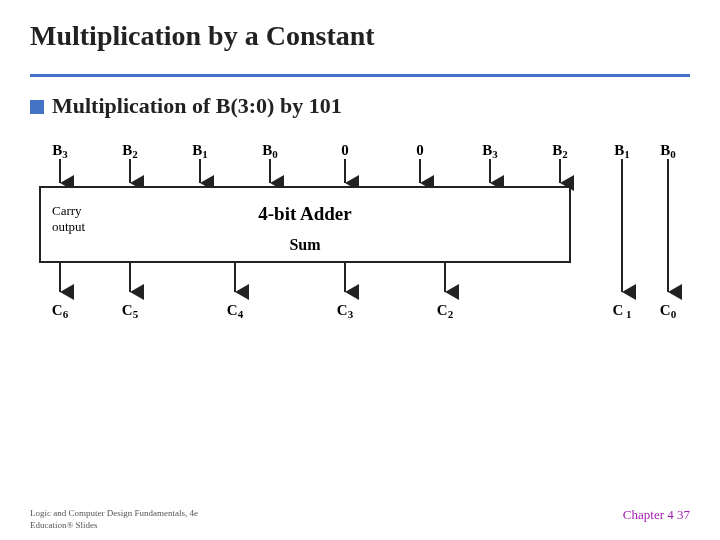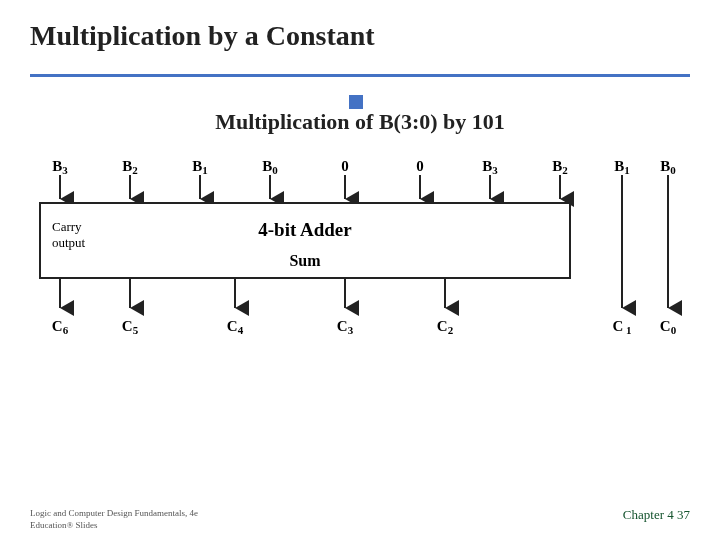--- a/index.html
+++ b/index.html
@@ -29,21 +29,20 @@
     .blue-line {
       height: 3px;
       background: #4472C4;
       margin-bottom: 16px;
     }
 
     .subtitle-row {
       display: flex;
       align-items: center;
       margin-bottom: 18px;
-      flex-direction: column;
     }
 
     .bullet-square {
       display: inline-block;
       width: 14px;
       height: 14px;
       background: #4472C4;
       margin-right: 8px;
       flex-shrink: 0;
       margin-top: 2px;
@@ -67,21 +66,21 @@
     }
 
     .footer-left {
       font-size: 9px;
       color: #555;
       line-height: 1.4;
     }
 
     .footer-right {
       font-size: 13px;
-      color: #14532d;
+      color: #a21caf;
     }
 
     
     .svg-container {
       width: 100%;
     }
   </style>
 </head>
 <body>
 

